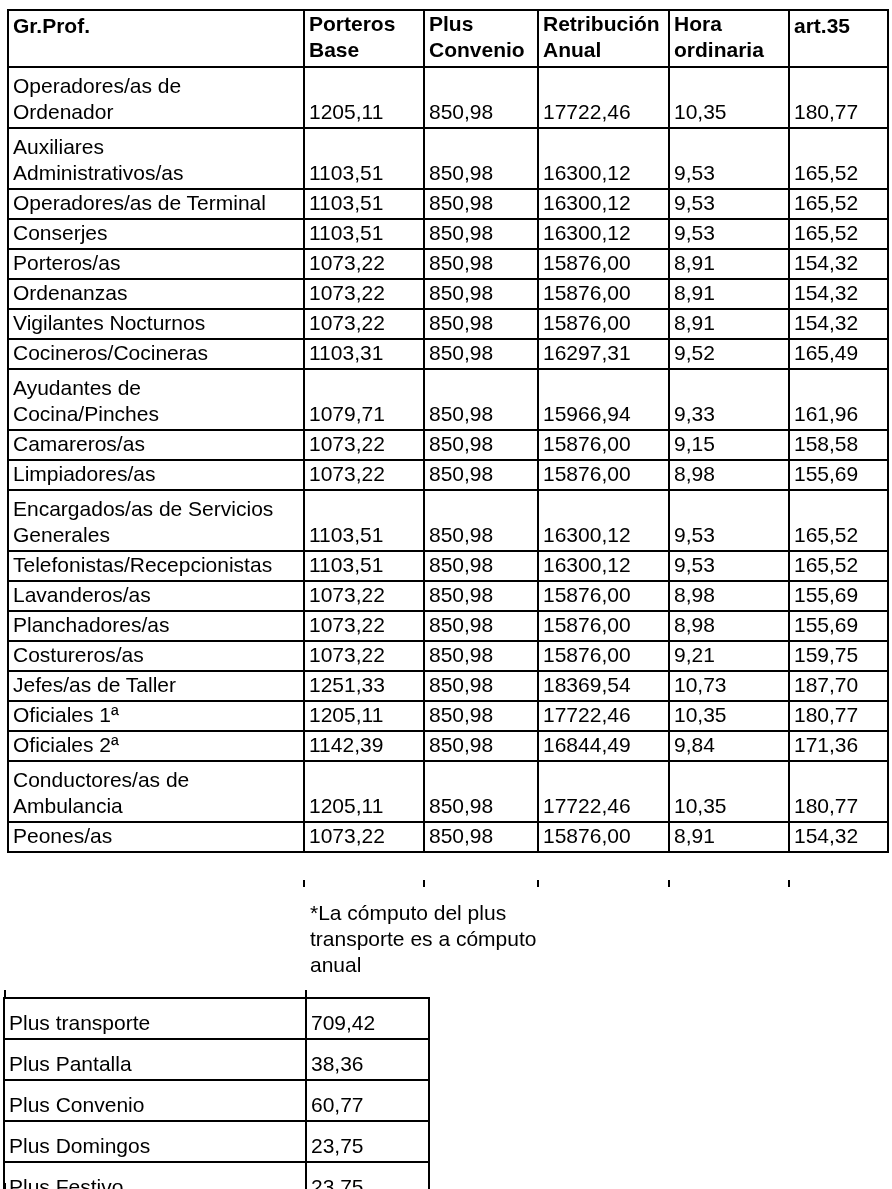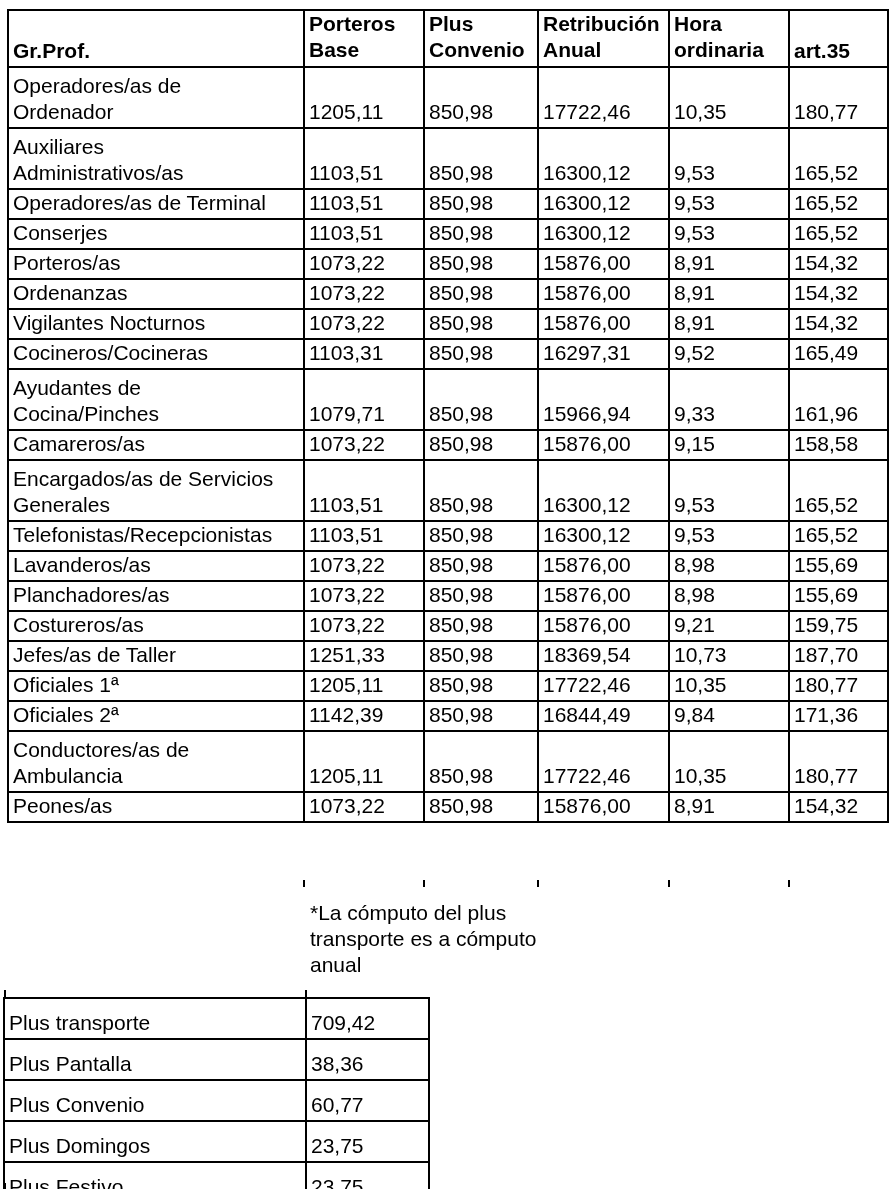--- a/index.html
+++ b/index.html
@@ -22,21 +22,21 @@
     line-height: 26px;
     overflow: hidden;
     white-space: nowrap;
   }
   th {
     font-weight: bold;
     text-align: left;
     vertical-align: bottom;
     padding: 0 1px 3px 4px;
   }
-  th.single { padding-bottom: 2px; }
+  th.single { padding-bottom: 27px; }
   td {
     font-weight: normal;
     text-align: left;
     vertical-align: bottom;
     padding: 0 1px 2px 4px;
   }
   #main-table { left: 7px; top: 9px; width: 880px; }
   #main-table thead tr { height: 57px; }
   #main-table tr.r1 { height: 30px; padding-left: 29px; }
   #main-table tr.r2 { height: 61px; border-radius: 19px; }
@@ -188,20 +188,30 @@
       <tr class="r1">
         <td>
           <div>Camareros/as</div>
         </td>
         <td>1073,22</td>
         <td>850,98</td>
         <td>15876,00</td>
         <td>9,15</td>
         <td>158,58</td>
       </tr>
+      <tr class="r1">
+        <td>
+          <div>Limpiadores/as</div>
+        </td>
+        <td>1073,22</td>
+        <td>850,98</td>
+        <td>15876,00</td>
+        <td>8,98</td>
+        <td>155,69</td>
+      </tr>
       <tr class="r2">
         <td>
           <div>Encargados/as de Servicios</div>
           <div>Generales</div>
         </td>
         <td>1103,51</td>
         <td>850,98</td>
         <td>16300,12</td>
         <td>9,53</td>
         <td>165,52</td>

